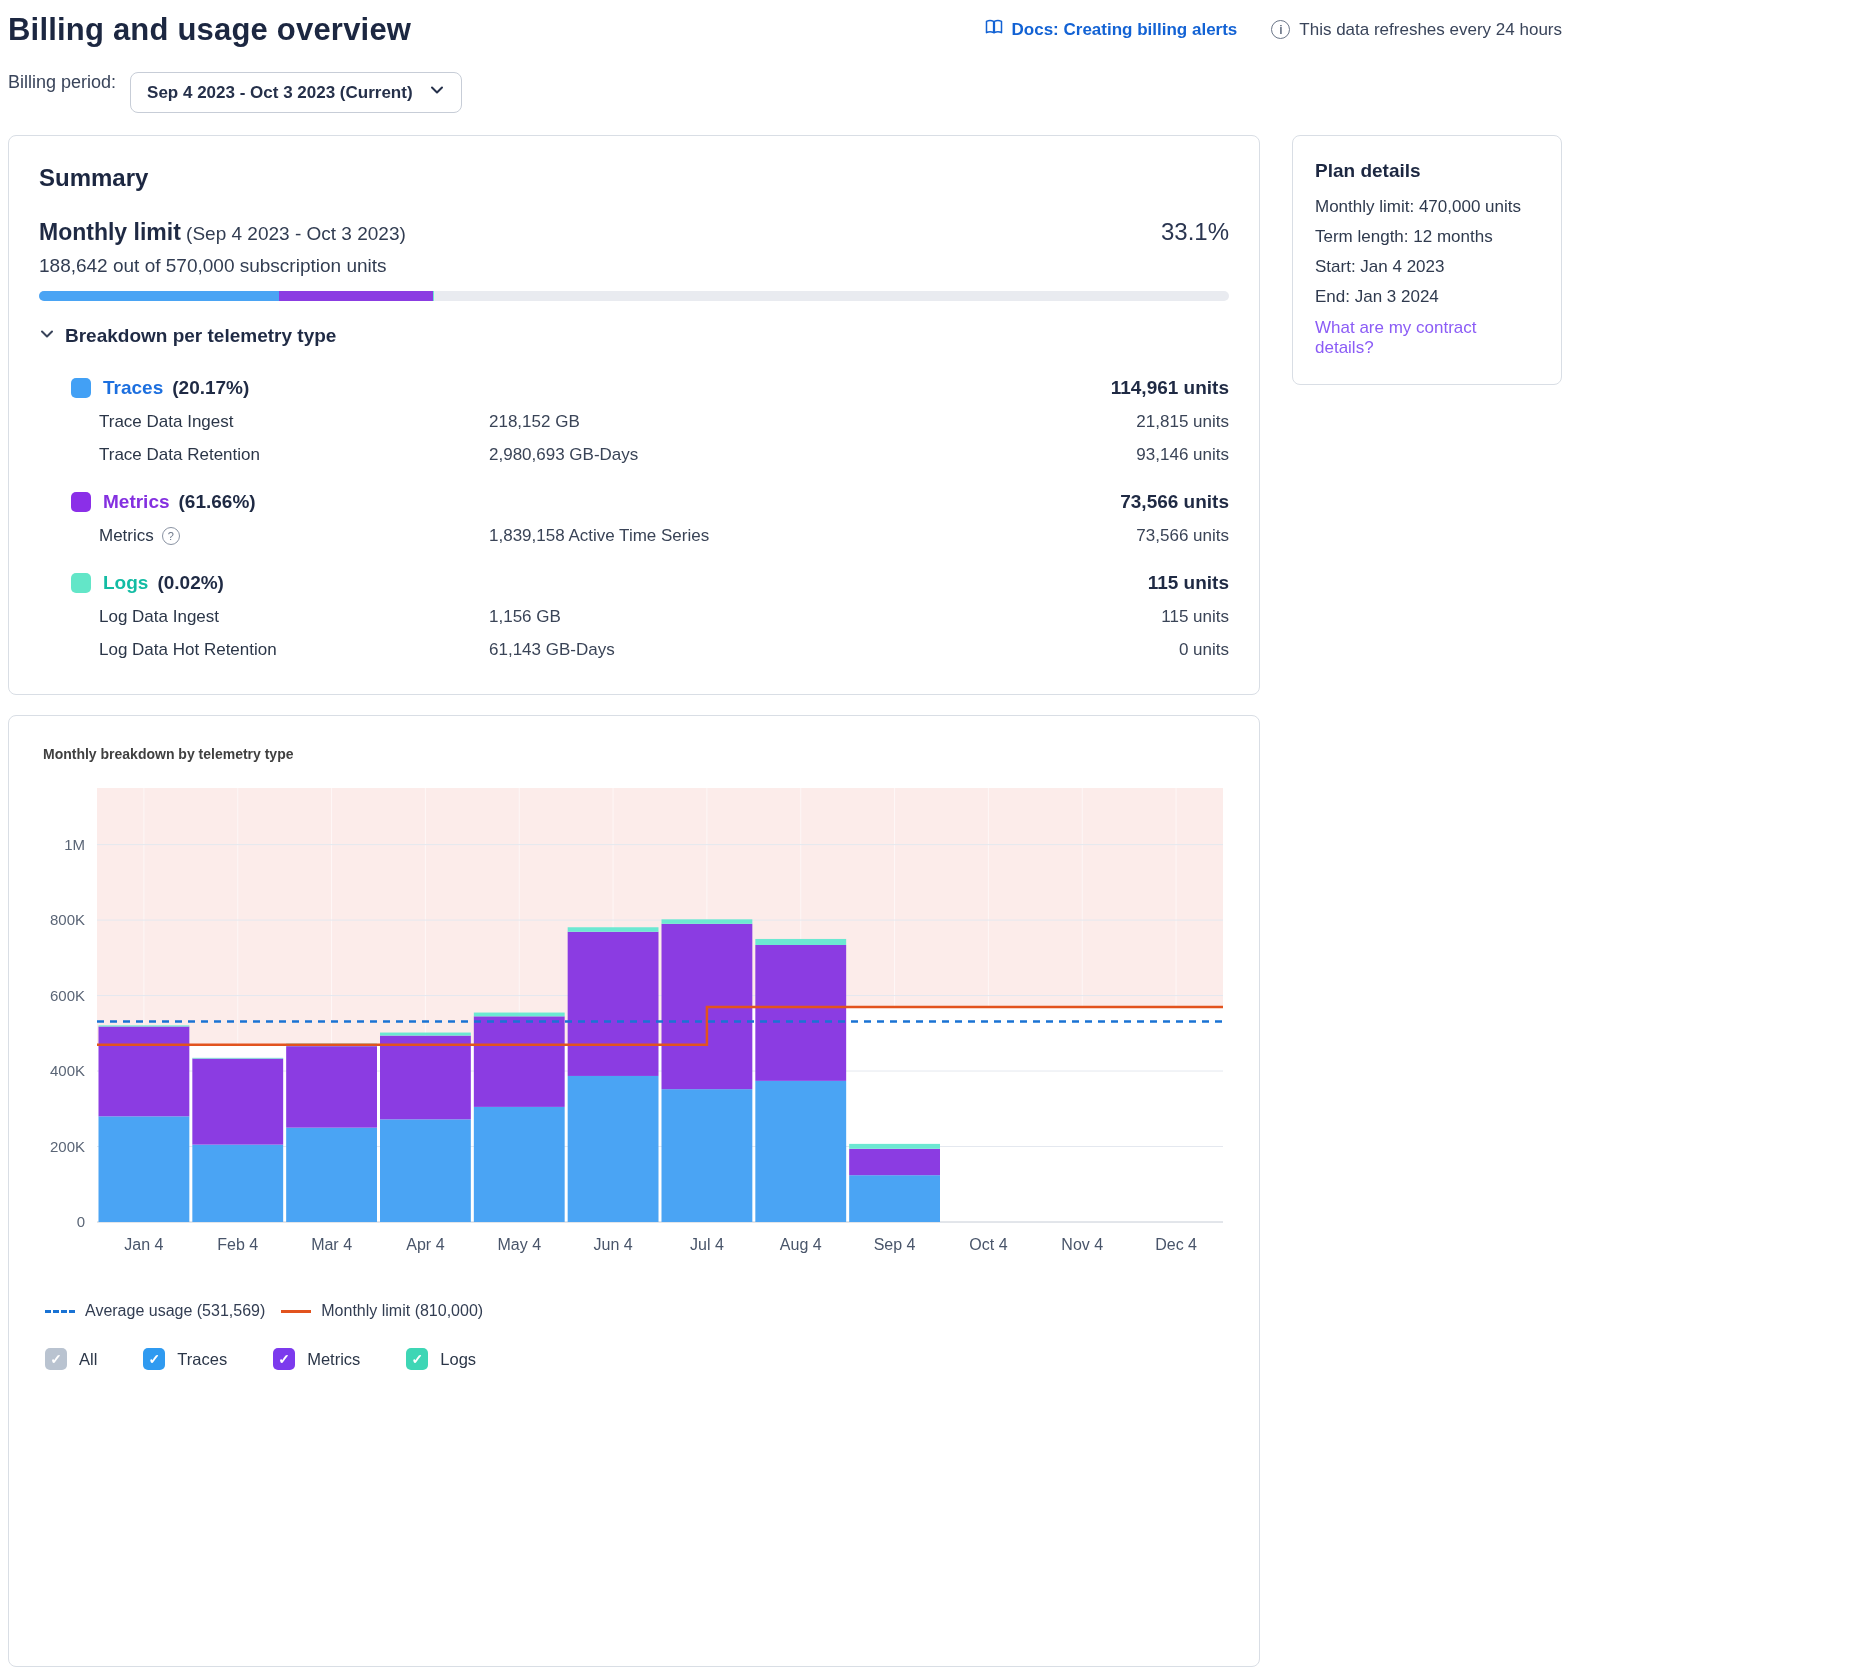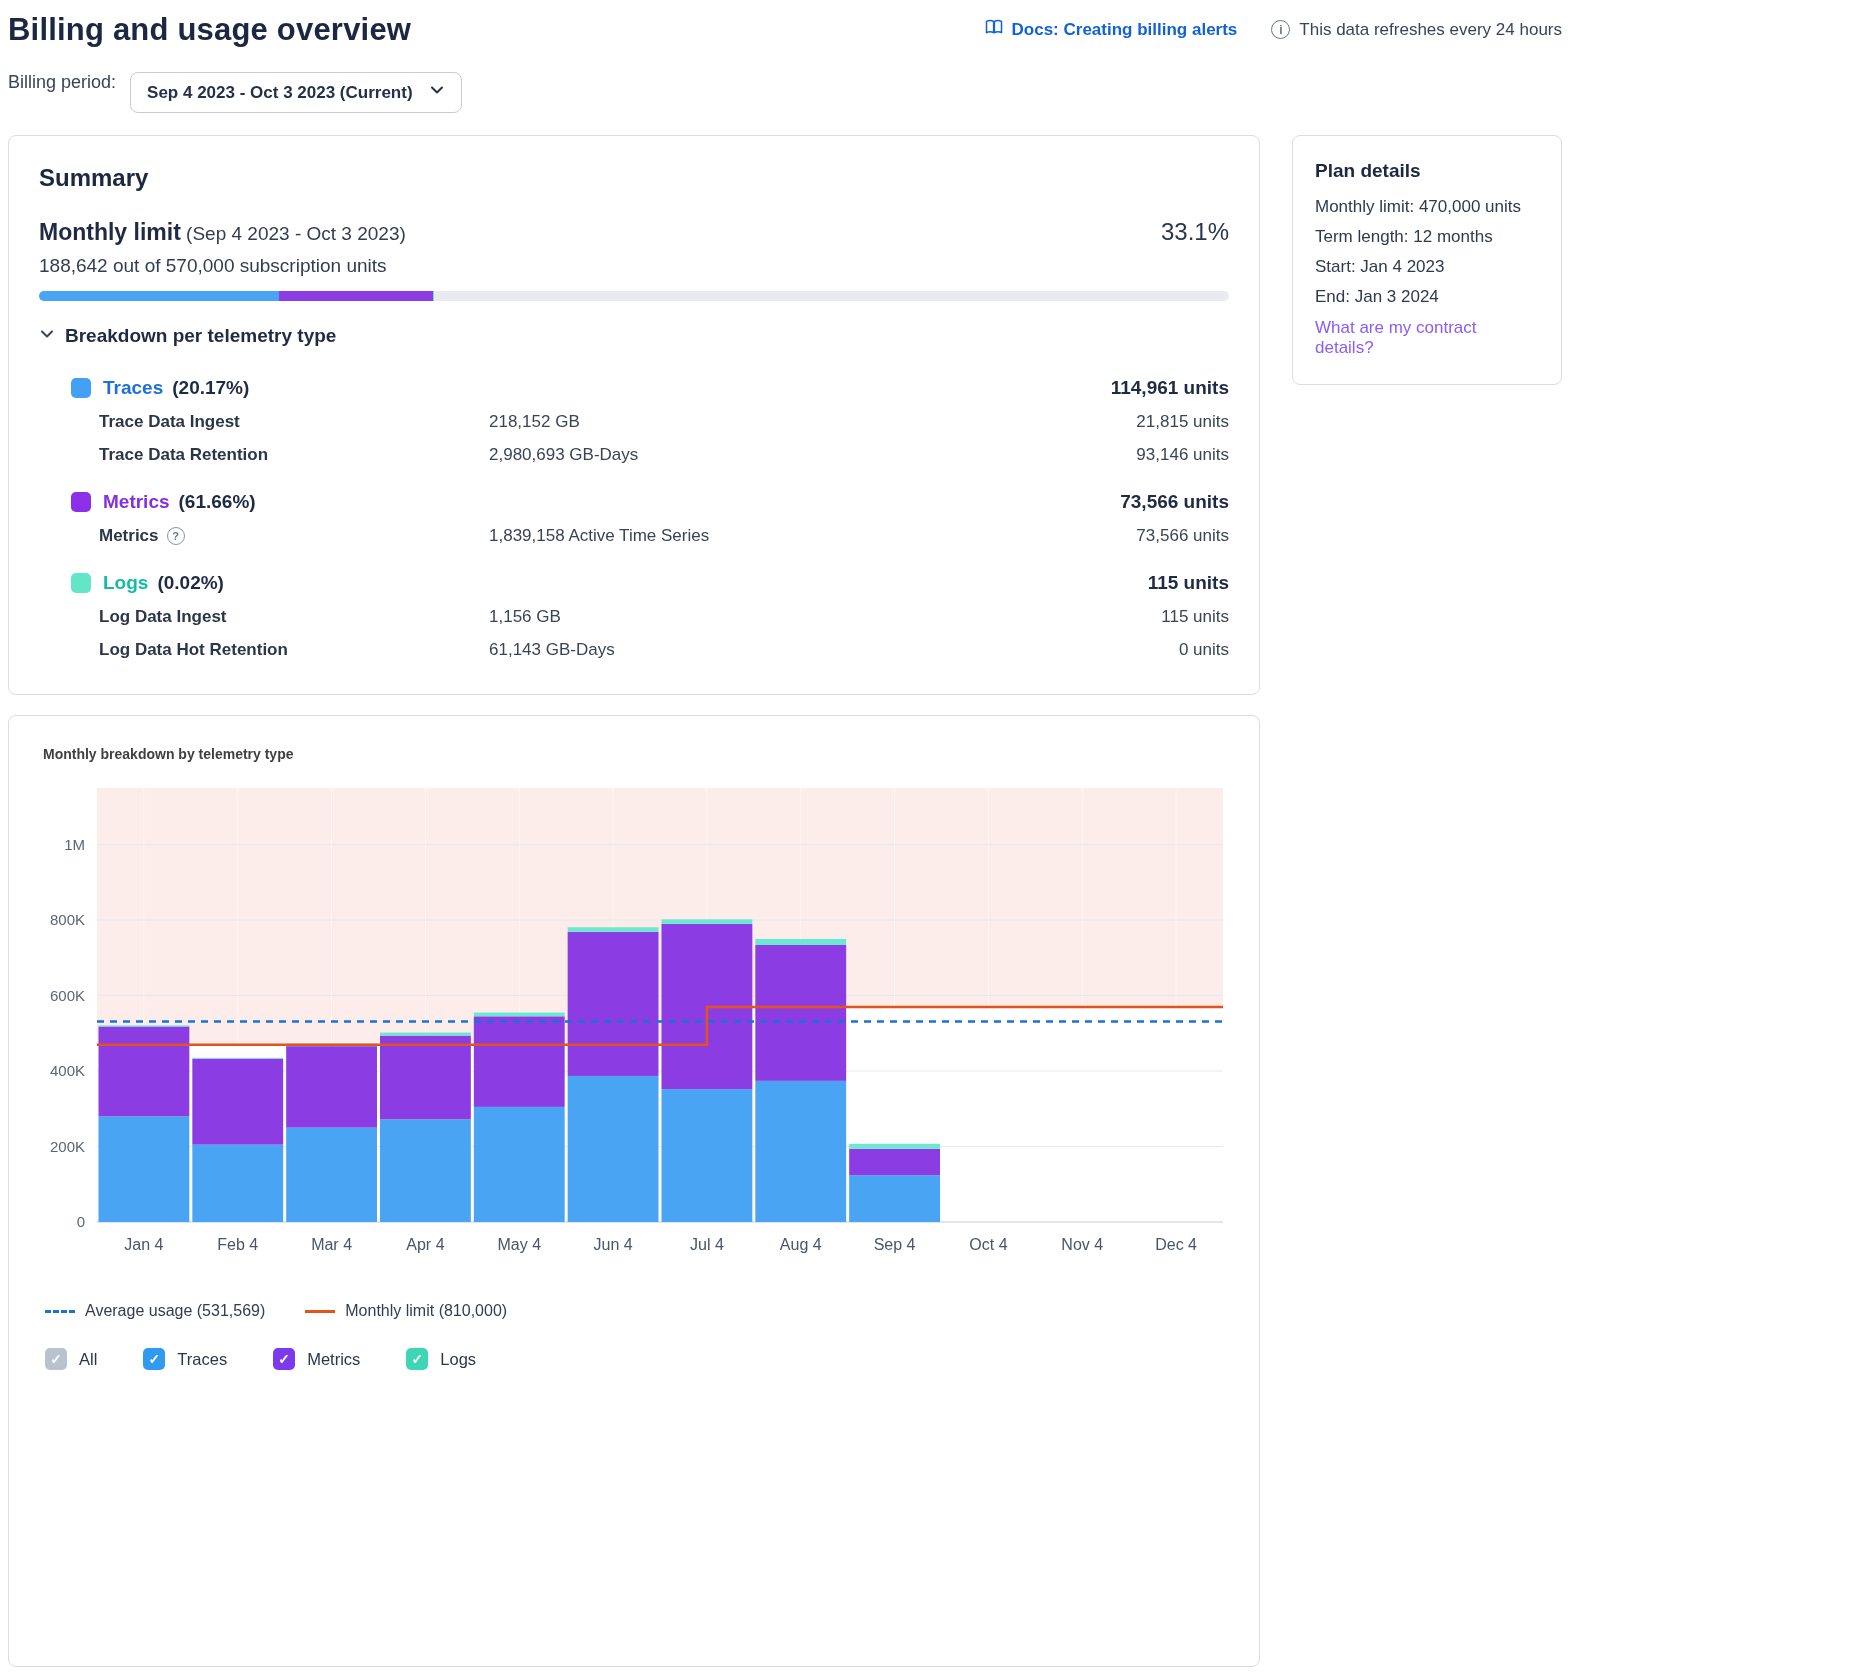--- a/index.html
+++ b/index.html
@@ -43,38 +43,38 @@
   .group { margin-bottom:26px; }
   .group-header { display:flex; align-items:center; gap:9px; font-size:19px; font-weight:bold; }
   .swatch { width:20px; height:20px; border-radius:5px; display:inline-block; margin-right:3px; }
   .sw-0 { background:#42a0f5; } .sw-1 { background:#8b2fe8; } .sw-2 { background:#63e6c8; }
   .g-name { cursor:pointer; }
   .g-name-0 { color:#1c6fdf; } .g-name-1 { color:#8430e0; } .g-name-2 { color:#13bca4; }
   .group-pct { color:#1f2a44; }
   .group-units { margin-left:auto; color:#1f2a44; }
   .detail-row { display:grid; grid-template-columns:390px 1fr auto; padding-left:28px; margin-top:13px;
     font-size:17px; color:#3a4457; align-items:center; }
-  .detail-label { font-weight:bold; color:#2b3648; display:flex; align-items:center; gap:8px;text-align:right; }
+  .detail-label { font-weight:normal; color:#2b3648; display:flex; align-items:center; gap:8px;text-align:right; }
   .detail-units { text-align:right; }
   .help-circle { width:18px; height:18px; border:1.4px solid #8a93a3; border-radius:50%;
     display:inline-flex; align-items:center; justify-content:center; font-size:11px; color:#6b7688; cursor:pointer; }
 
   
   .plan-card { width:271px; padding:24px 22px 26px 22px; }
   .plan-heading { font-size:19px; font-weight:bold; color:#1c2741; margin-bottom:10px; }
   .plan-row { font-size:17px; color:#2f3a4e; line-height:30px; }
   .plan-link { display:block; margin-top:6px; font-size:17px; color:#8b5cf6; cursor:pointer; text-decoration:none; }
 
   
   .chart-card { padding:30px 24px 26px 24px; min-height:952px; }
   .chart-heading { font-size:14px; font-weight:bold; color:#404040; padding-left:10px; }
   .chart-wrap { margin-top:20px; }
   svg text { font-family:"Liberation Sans", sans-serif; }
 
-  .legend-row { display:flex; gap:40px; margin-top:16px; padding-left:12px; align-items:center; }
+  .legend-row { display:flex; gap:16px; margin-top:16px; padding-left:12px; align-items:center; }
   .legend-item { display:flex; align-items:center; gap:10px; font-size:16px; color:#323d52; cursor:pointer; }
   .legend-dash { width:30px; border-top:3px dashed #1a73d4; display:inline-block; }
   .legend-solid { width:30px; border-top:3px solid #e2531e; display:inline-block; }
 
   .filters-row { display:flex; gap:46px; margin-top:28px; padding-left:12px; align-items:center; }
   .filter { display:flex; align-items:center; gap:12px; font-size:16.5px; color:#2b3648; cursor:pointer; }
   .cb { width:22px; height:22px; border-radius:5px; display:inline-flex; align-items:center; justify-content:center;
     color:#fff; font-size:14px; font-weight:bold; }
   .cb-all { background:#b9c3d0; }
   .cb-traces { background:#2f9af0; }

